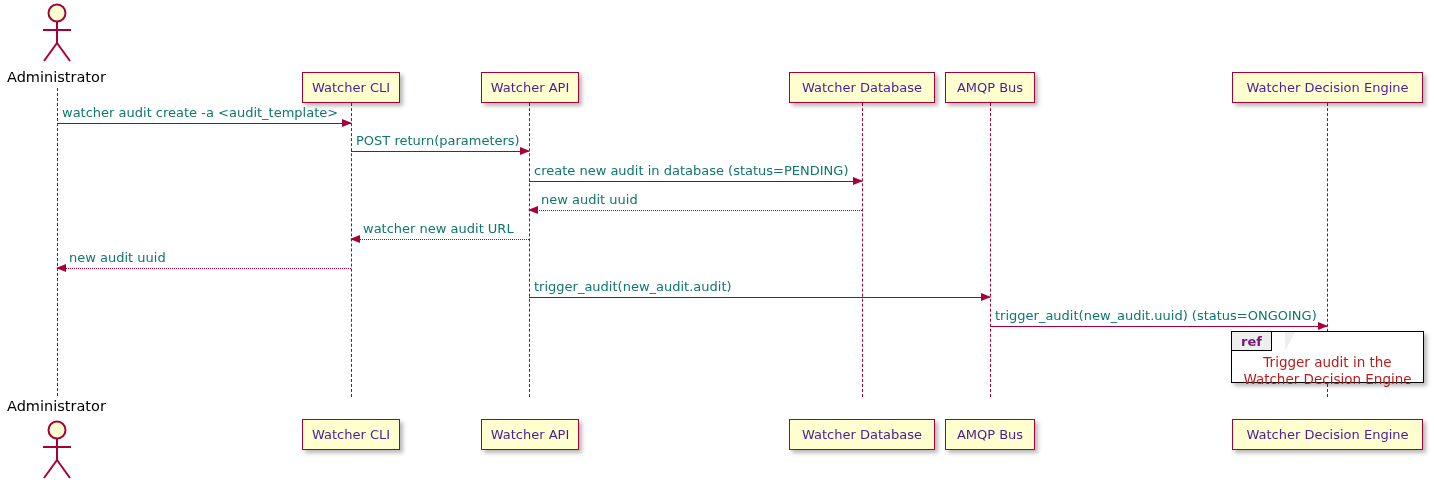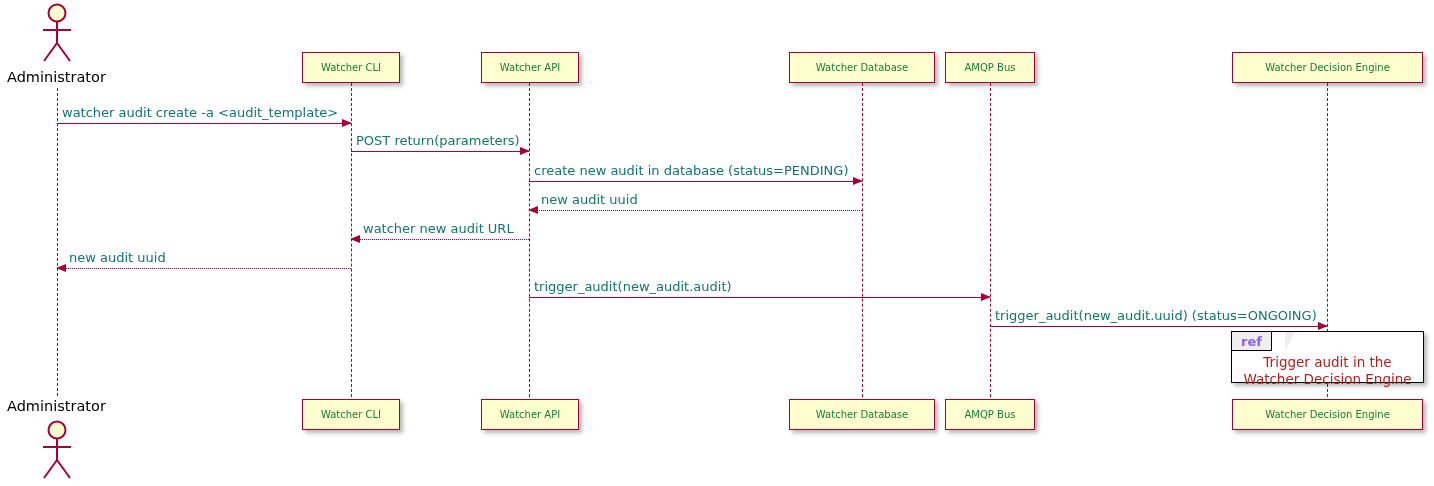--- a/index.html
+++ b/index.html
@@ -10,26 +10,27 @@
     overflow:hidden;
   }
   #canvas{position:relative;width:1434px;height:486px;text-decoration:underline;}
 
   
   .pbox{
     position:absolute;
     box-sizing:border-box;
     background:#FEFECE;
     border:1.5px solid #A80036;
-    color:#15803d;
-    font-size:10px;
+    color:#4c1d95;
+    font-size:13px;
     line-height:1;
     display:flex;align-items:center;justify-content:center;
     white-space:nowrap;
     box-shadow:3px 3px 4px rgba(40,40,40,0.32);
+    margin-top:20px;
   }
 
   
   .actor{position:absolute;}
   .actor-label{
     position:absolute;
     font-size:14.5px;
     color:#000;
     white-space:nowrap;
     line-height:1;
@@ -78,21 +79,21 @@
   }
   .ref-tab{
     position:absolute;left:0;top:0;
     height:19px;
     background:#EEEEEE;
     border-right:1.5px solid #000;
     border-bottom:1.5px solid #000;
     box-sizing:border-box;
     display:flex;align-items:center;
     padding:0 9px 0 9px;
-    font-size:13px;font-weight:bold;color:#8b5cf6;
+    font-size:13px;font-weight:bold;color:#701a75;
     line-height:1;
   }
   .ref-tab-notch{
     position:absolute;top:0;
     width:0;height:0;
     border-top:19px solid #EEEEEE;
     border-right:10px solid transparent;
   }
   .ref-body{
     position:absolute;

